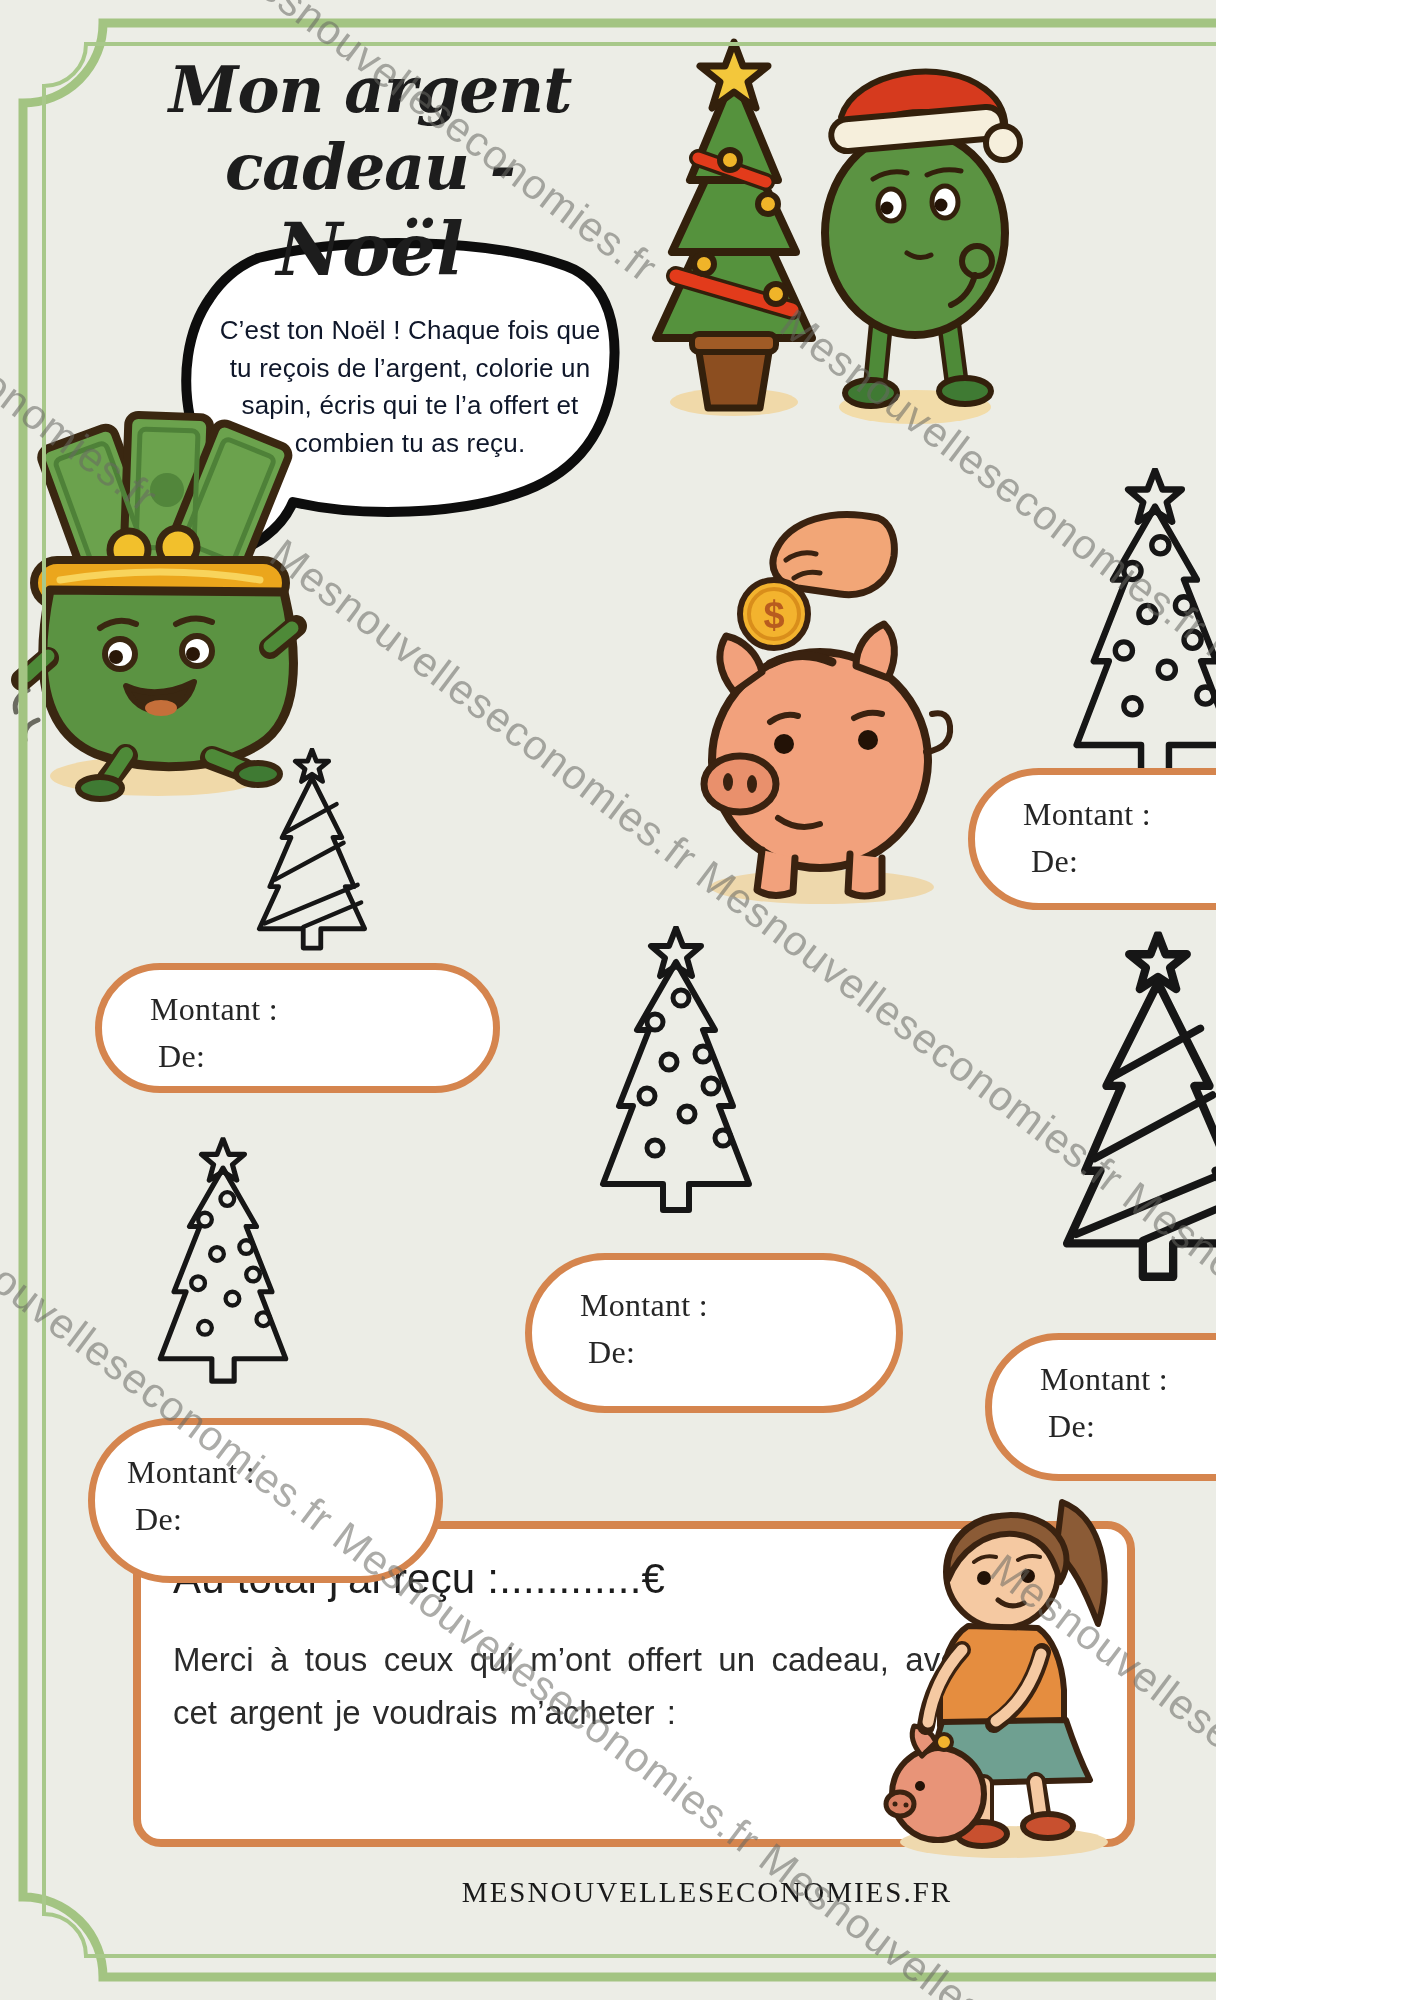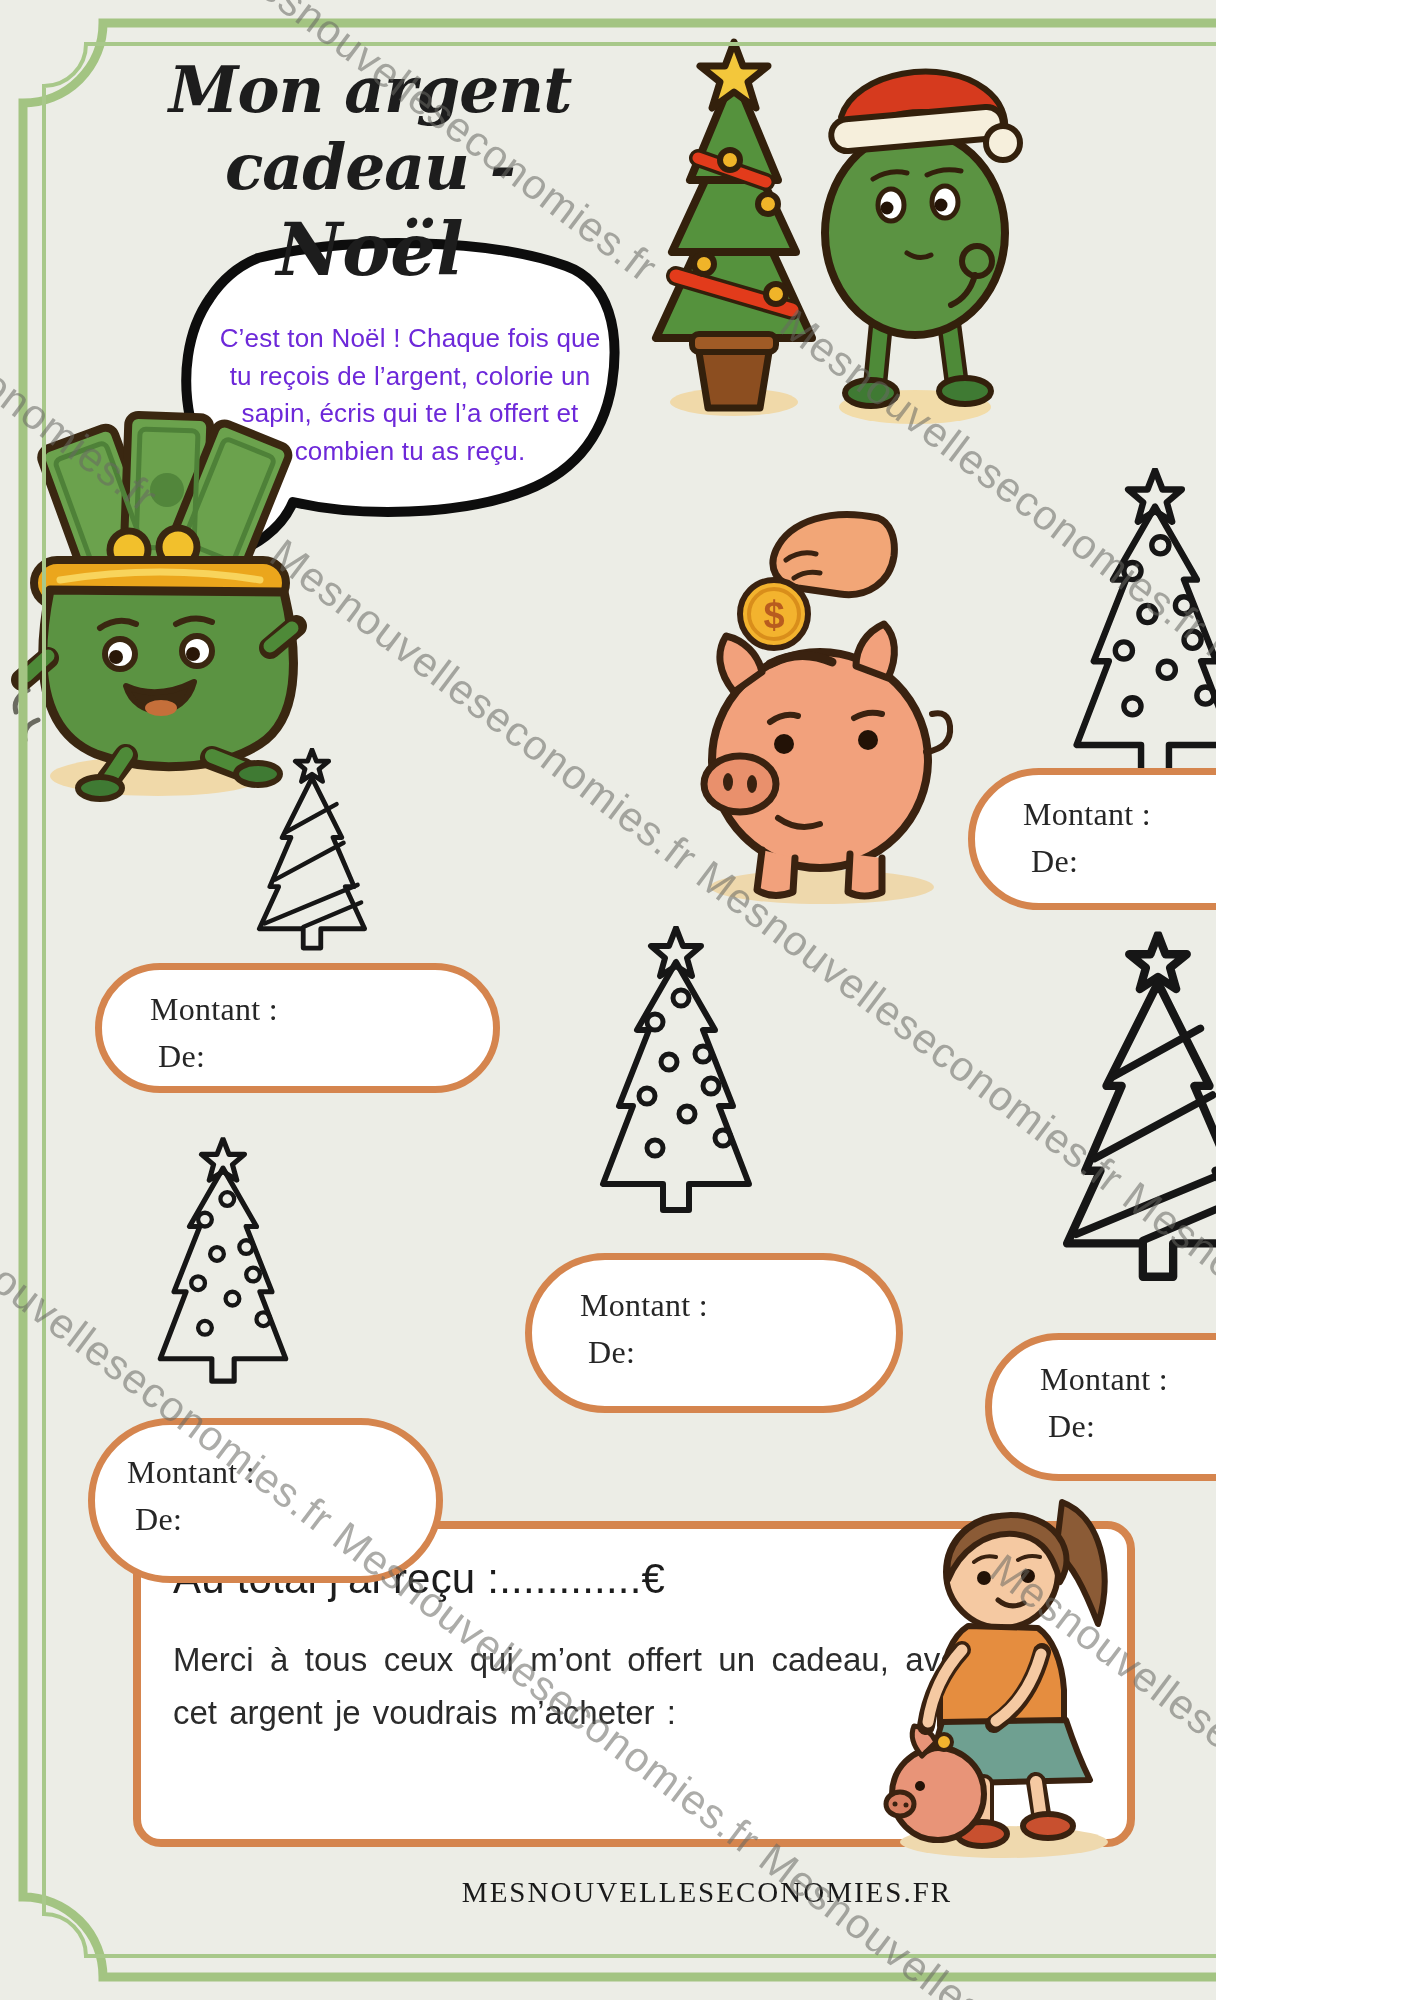--- a/index.html
+++ b/index.html
@@ -14,22 +14,22 @@
   
   .title{
     left:70px; top:52px; width:600px; z-index:3; text-align:center;
     font-family:"DejaVu Serif", serif; font-style:italic; font-weight:600;
     color:#1d1d1d; line-height:1.22;
   }
   .title .l1{font-size:63px; letter-spacing:-1px;}
   .title .l2{font-size:72px;}
   
   .bubble-text{
-    left:208px; top:320px; width:404px; z-index:6; text-align:center;
-    font-size:26px; line-height:1.45; color:#6d28d9; letter-spacing:.2px;
+    left:208px; top:312px; width:404px; z-index:6; text-align:center;
+    font-size:26px; line-height:1.45; color:#0f172a; letter-spacing:.2px;
   }
   
   .oval{
     z-index:5; box-sizing:border-box; background:#fff;
     border:7px solid #D5854E; border-radius:999px;
     padding:16px 24px 0 48px; color:#262626;
   }
   .oval .line{font-size:32px; line-height:1.48; letter-spacing:.3px;font-family:Liberation Serif, serif;}
   .oval .line.de{padding-left:8px;}
   

